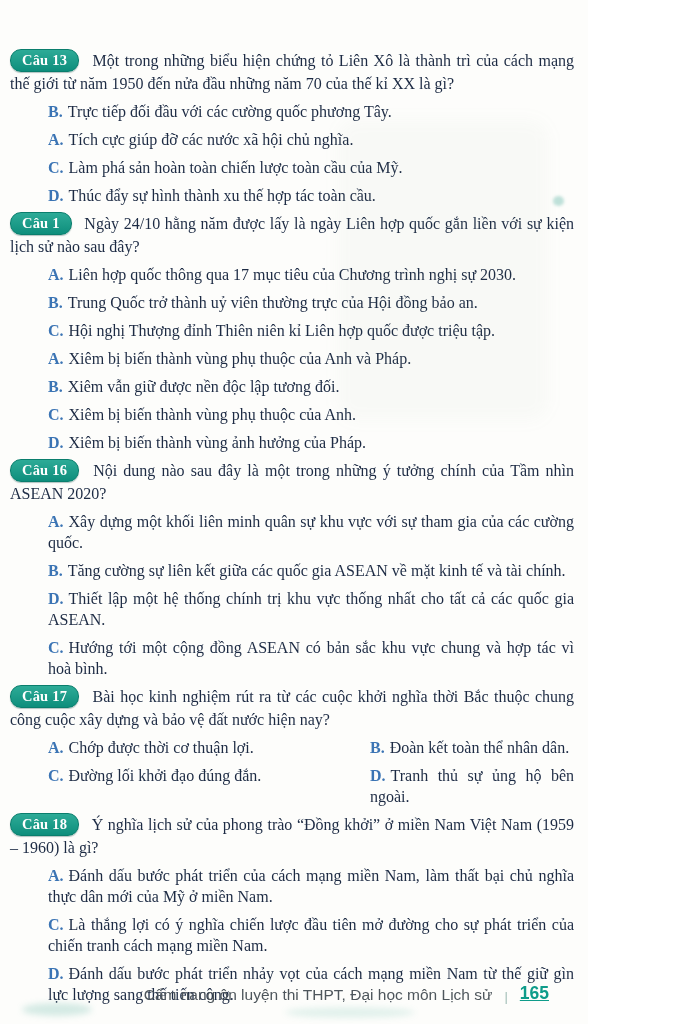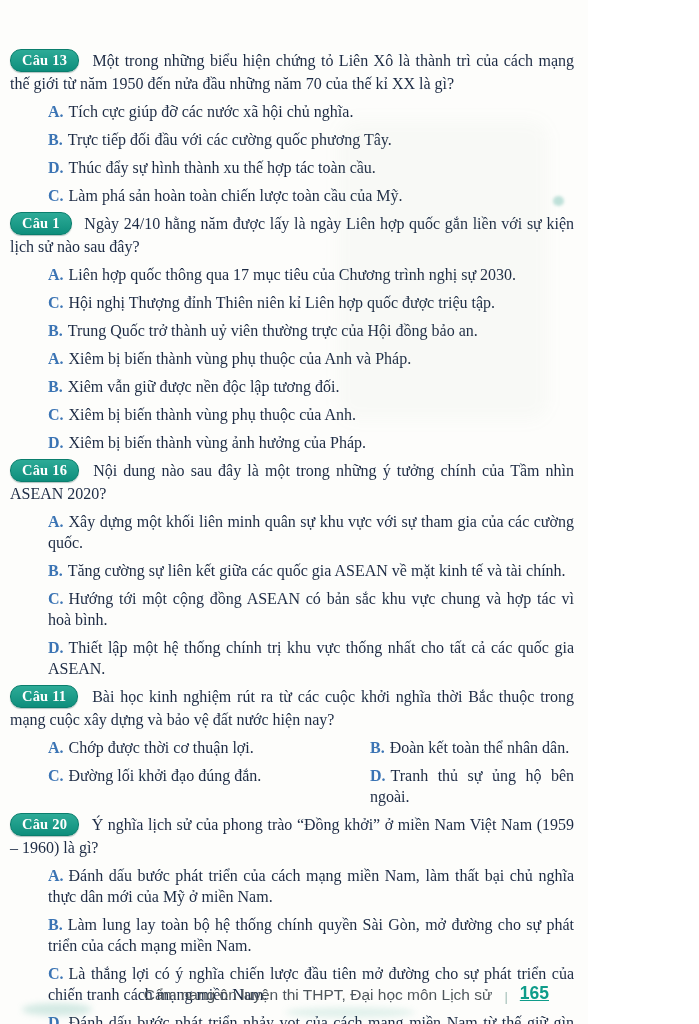--- a/index.html
+++ b/index.html
@@ -81,82 +81,81 @@
 <body>
 
 <div class="page">
 
   <div class="question-block">
     <p class="q-line">
       <span class="q-badge">Câu 13</span>
       <span>Một trong những biểu hiện chứng tỏ Liên Xô là thành trì của cách mạng thế giới từ năm 1950 đến nửa đầu những năm 70 của thế kỉ XX là gì?</span>
     </p>
     <div class="options">
+      <p class="option"><span class="opt-letter">B.</span><span>Trực tiếp đối đầu với các cường quốc phương Tây.</span></p>
       <p class="option"><span class="opt-letter">A.</span><span>Tích cực giúp đỡ các nước xã hội chủ nghĩa.</span></p>
-      <p class="option"><span class="opt-letter">B.</span><span>Trực tiếp đối đầu với các cường quốc phương Tây.</span></p>
+      <p class="option"><span class="opt-letter">C.</span><span>Làm phá sản hoàn toàn chiến lược toàn cầu của Mỹ.</span></p>
       <p class="option"><span class="opt-letter">D.</span><span>Thúc đẩy sự hình thành xu thế hợp tác toàn cầu.</span></p>
-      <p class="option"><span class="opt-letter">C.</span><span>Làm phá sản hoàn toàn chiến lược toàn cầu của Mỹ.</span></p>
     </div>
   </div>
 
   <div class="question-block">
     <p class="q-line">
       <span class="q-badge">Câu 1</span>
       <span>Ngày 24/10 hằng năm được lấy là ngày Liên hợp quốc gắn liền với sự kiện lịch sử nào sau đây?</span>
     </p>
     <div class="options">
       <p class="option"><span class="opt-letter">A.</span><span>Liên hợp quốc thông qua 17 mục tiêu của Chương trình nghị sự 2030.</span></p>
+      <p class="option"><span class="opt-letter">B.</span><span>Trung Quốc trở thành uỷ viên thường trực của Hội đồng bảo an.</span></p>
       <p class="option"><span class="opt-letter">C.</span><span>Hội nghị Thượng đỉnh Thiên niên kỉ Liên hợp quốc được triệu tập.</span></p>
-      <p class="option"><span class="opt-letter">B.</span><span>Trung Quốc trở thành uỷ viên thường trực của Hội đồng bảo an.</span></p>
     </div>
   </div>
 
   <div class="question-block">
     <div class="options">
       <p class="option"><span class="opt-letter">A.</span><span>Xiêm bị biến thành vùng phụ thuộc của Anh và Pháp.</span></p>
       <p class="option"><span class="opt-letter">B.</span><span>Xiêm vẫn giữ được nền độc lập tương đối.</span></p>
       <p class="option"><span class="opt-letter">C.</span><span>Xiêm bị biến thành vùng phụ thuộc của Anh.</span></p>
       <p class="option"><span class="opt-letter">D.</span><span>Xiêm bị biến thành vùng ảnh hưởng của Pháp.</span></p>
     </div>
   </div>
 
   <div class="question-block">
     <p class="q-line">
       <span class="q-badge">Câu 16</span>
       <span>Nội dung nào sau đây là một trong những ý tưởng chính của Tầm nhìn ASEAN 2020?</span>
     </p>
     <div class="options">
       <p class="option"><span class="opt-letter">A.</span><span>Xây dựng một khối liên minh quân sự khu vực với sự tham gia của các cường quốc.</span></p>
       <p class="option"><span class="opt-letter">B.</span><span>Tăng cường sự liên kết giữa các quốc gia ASEAN về mặt kinh tế và tài chính.</span></p>
+      <p class="option"><span class="opt-letter">D.</span><span>Thiết lập một hệ thống chính trị khu vực thống nhất cho tất cả các quốc gia ASEAN.</span></p>
       <p class="option"><span class="opt-letter">C.</span><span>Hướng tới một cộng đồng ASEAN có bản sắc khu vực chung và hợp tác vì hoà bình.</span></p>
-      <p class="option"><span class="opt-letter">D.</span><span>Thiết lập một hệ thống chính trị khu vực thống nhất cho tất cả các quốc gia ASEAN.</span></p>
     </div>
   </div>
 
   <div class="question-block">
     <p class="q-line">
-      <span class="q-badge">Câu 11</span>
-      <span>Bài học kinh nghiệm rút ra từ các cuộc khởi nghĩa thời Bắc thuộc trong mạng cuộc xây dựng và bảo vệ đất nước hiện nay?</span>
+      <span class="q-badge">Câu 17</span>
+      <span>Bài học kinh nghiệm rút ra từ các cuộc khởi nghĩa thời Bắc thuộc chung công cuộc xây dựng và bảo vệ đất nước hiện nay?</span>
     </p>
     <div class="two-col">
       <p class="option"><span class="opt-letter">A.</span><span>Chớp được thời cơ thuận lợi.</span></p>
       <p class="option"><span class="opt-letter">B.</span><span>Đoàn kết toàn thể nhân dân.</span></p>
       <p class="option"><span class="opt-letter">C.</span><span>Đường lối khởi đạo đúng đắn.</span></p>
       <p class="option"><span class="opt-letter">D.</span><span>Tranh thủ sự ủng hộ bên ngoài.</span></p>
     </div>
   </div>
 
   <div class="question-block">
     <p class="q-line">
-      <span class="q-badge">Câu 20</span>
+      <span class="q-badge">Câu 18</span>
       <span>Ý nghĩa lịch sử của phong trào “Đồng khởi” ở miền Nam Việt Nam (1959 – 1960) là gì?</span>
     </p>
     <div class="options">
       <p class="option"><span class="opt-letter">A.</span><span>Đánh dấu bước phát triển của cách mạng miền Nam, làm thất bại chủ nghĩa thực dân mới của Mỹ ở miền Nam.</span></p>
-      <p class="option"><span class="opt-letter">B.</span><span>Làm lung lay toàn bộ hệ thống chính quyền Sài Gòn, mở đường cho sự phát triển của cách mạng miền Nam.</span></p>
       <p class="option"><span class="opt-letter">C.</span><span>Là thắng lợi có ý nghĩa chiến lược đầu tiên mở đường cho sự phát triển của chiến tranh cách mạng miền Nam.</span></p>
       <p class="option"><span class="opt-letter">D.</span><span>Đánh dấu bước phát triển nhảy vọt của cách mạng miền Nam từ thế giữ gìn lực lượng sang thế tiến công.</span></p>
     </div>
   </div>
 
   <div class="footer">
     <span>Cẩm nang ôn luyện thi THPT, Đại học môn Lịch sử</span>
     <span class="sep">|</span>
     <span class="pageno">165</span>
   </div>

